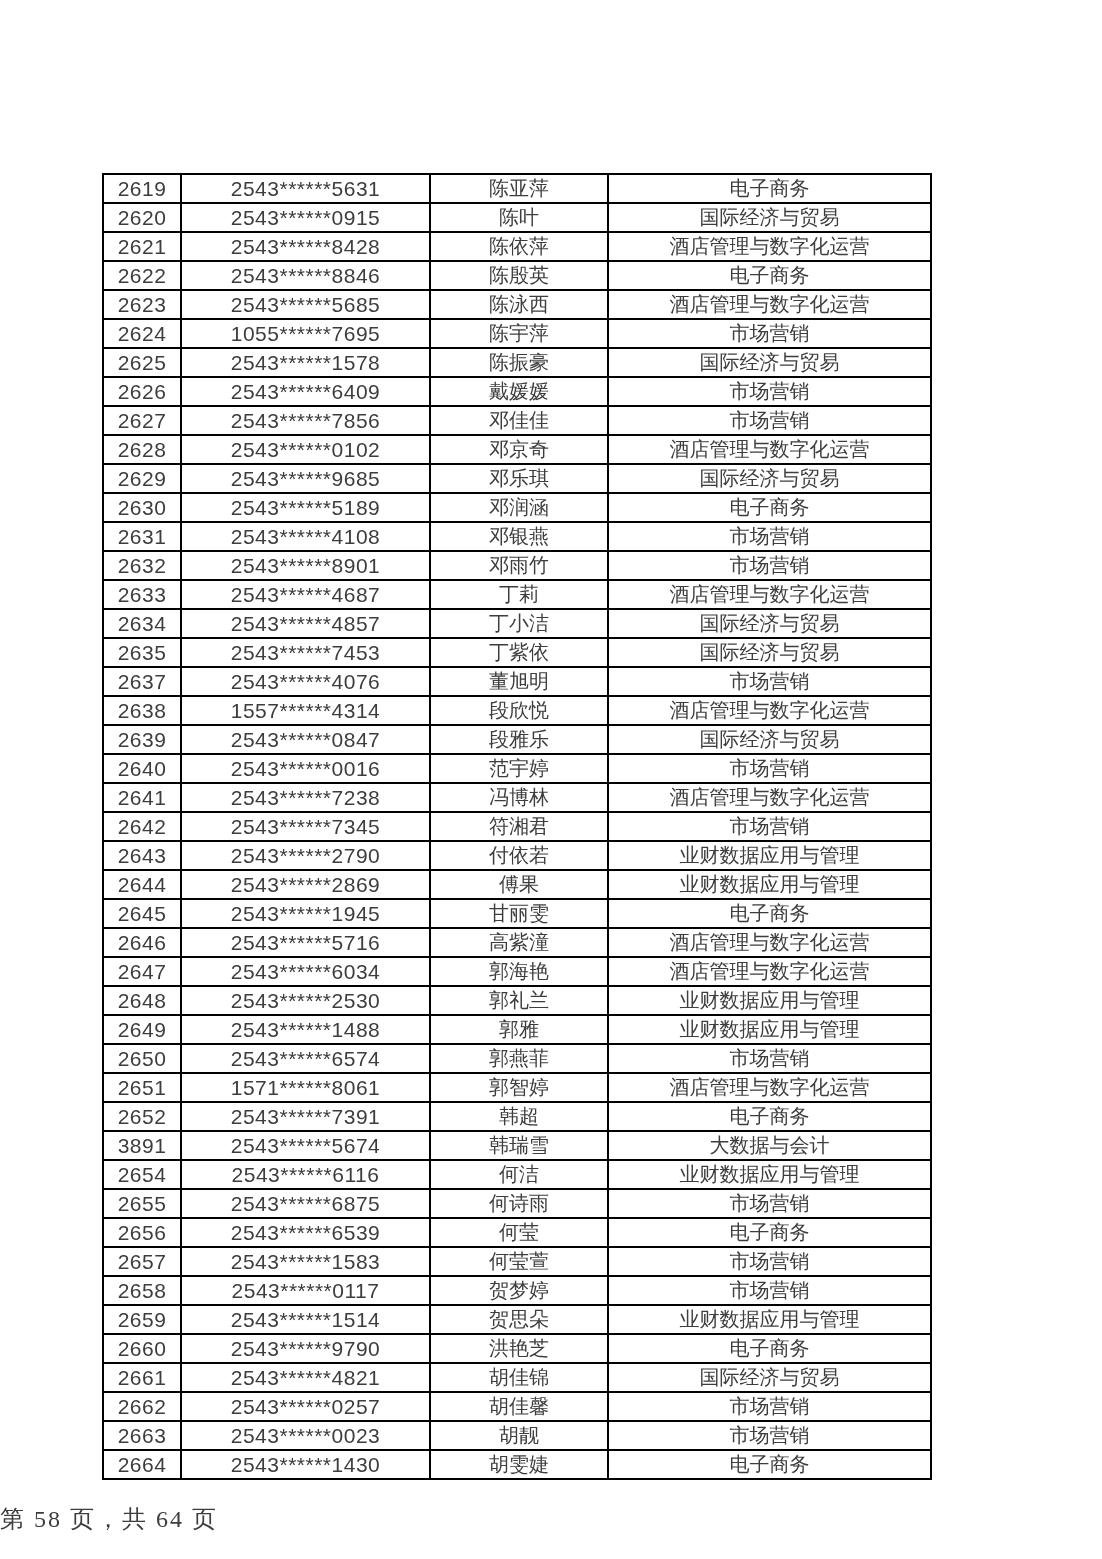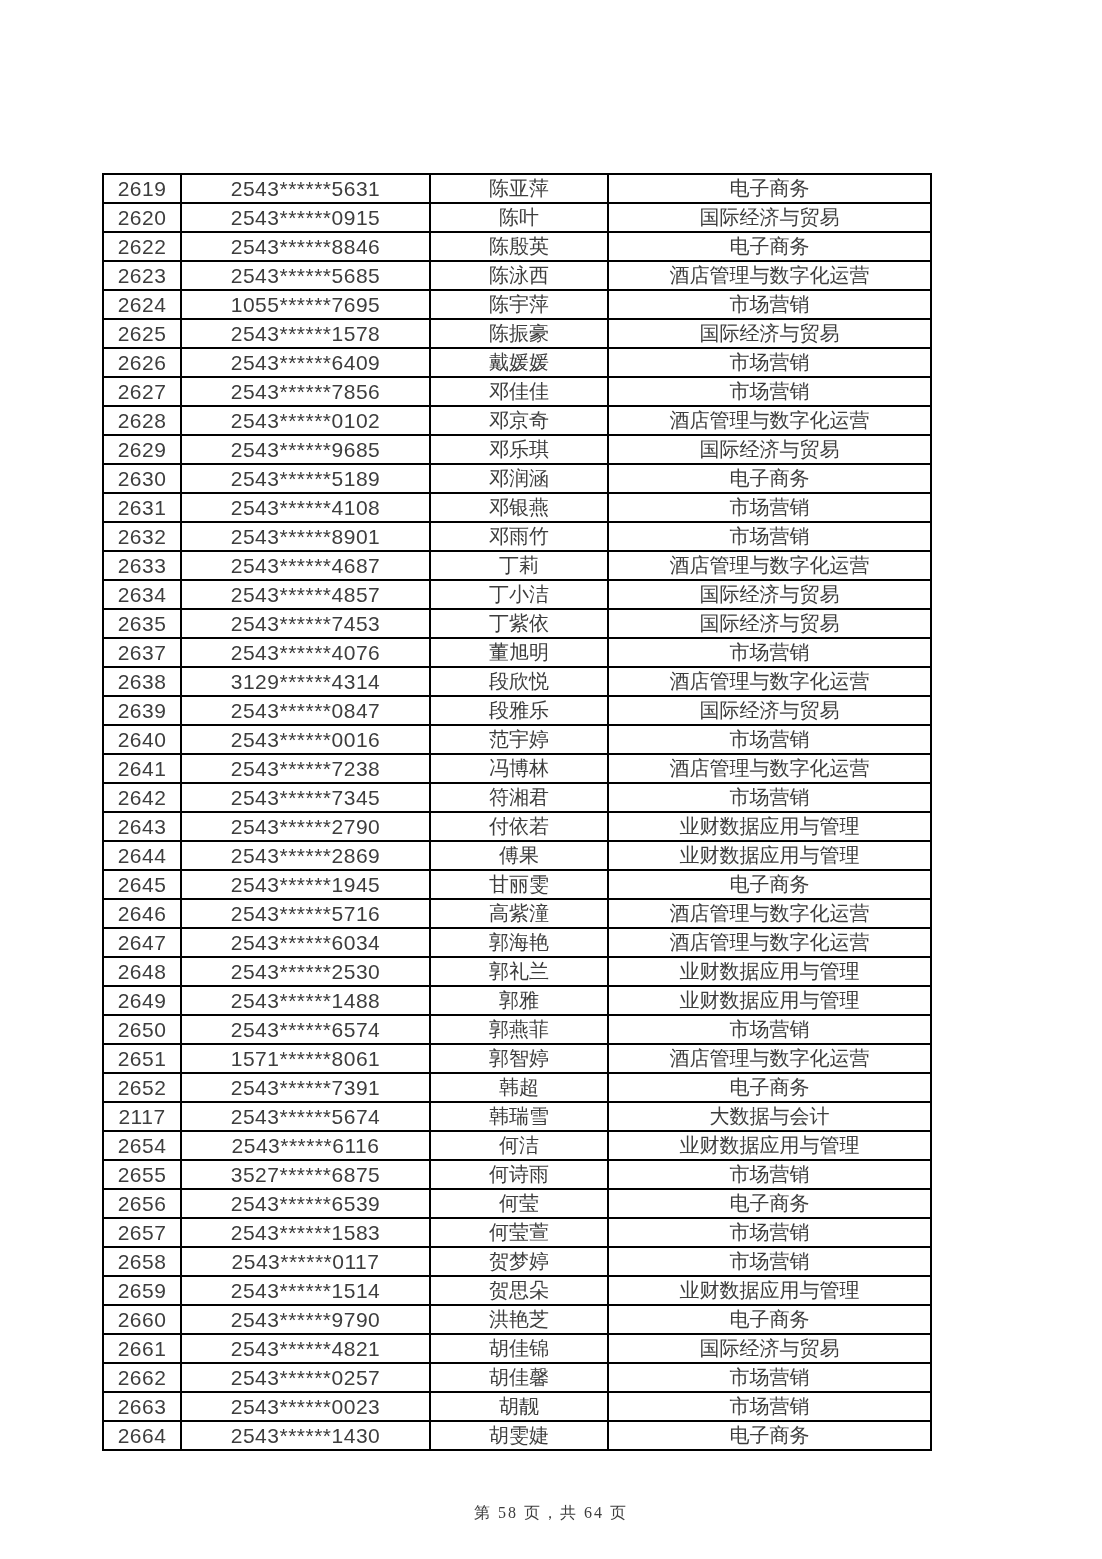--- a/index.html
+++ b/index.html
@@ -45,23 +45,22 @@
   td.col-name, td.col-major {
     font-family: "Liberation Serif", "DejaVu Serif", serif;
     font-size: 20px;
     color: #383838;
   }
   .footer {
     position: absolute;
     left: 0;
     top: 1463px;
     width: 100%;
-    text-align: center;
     font-family: "Liberation Serif", "DejaVu Serif", serif;
-    font-size: 16px;
+    font-size: 24px;
     color: #3d3d3d;
     letter-spacing: 2px;
   }
 </style>
 </head>
 <body>
 
 <div class="page">
   <table class="roster">
     <colgroup>
@@ -77,20 +76,26 @@
     <td class="col-name">陈亚萍</td>
     <td class="col-major">电子商务</td>
   </tr>
         <tr>
     <td class="col-no">2620</td>
     <td class="col-id">2543******0915</td>
     <td class="col-name">陈叶</td>
     <td class="col-major">国际经济与贸易</td>
   </tr>
         <tr>
+    <td class="col-no">2621</td>
+    <td class="col-id">2543******8428</td>
+    <td class="col-name">陈依萍</td>
+    <td class="col-major">酒店管理与数字化运营</td>
+  </tr>
+        <tr>
     <td class="col-no">2622</td>
     <td class="col-id">2543******8846</td>
     <td class="col-name">陈殷英</td>
     <td class="col-major">电子商务</td>
   </tr>
         <tr>
     <td class="col-no">2623</td>
     <td class="col-id">2543******5685</td>
     <td class="col-name">陈泳西</td>
     <td class="col-major">酒店管理与数字化运营</td>
@@ -168,21 +173,21 @@
     <td class="col-major">国际经济与贸易</td>
   </tr>
         <tr>
     <td class="col-no">2637</td>
     <td class="col-id">2543******4076</td>
     <td class="col-name">董旭明</td>
     <td class="col-major">市场营销</td>
   </tr>
         <tr>
     <td class="col-no">2638</td>
-    <td class="col-id">3129******4314</td>
+    <td class="col-id">1557******4314</td>
     <td class="col-name">段欣悦</td>
     <td class="col-major">酒店管理与数字化运营</td>
   </tr>
         <tr>
     <td class="col-no">2639</td>
     <td class="col-id">2543******0847</td>
     <td class="col-name">段雅乐</td>
     <td class="col-major">国际经济与贸易</td>
   </tr>
         <tr>
@@ -257,34 +262,34 @@
     <td class="col-name">郭智婷</td>
     <td class="col-major">酒店管理与数字化运营</td>
   </tr>
         <tr>
     <td class="col-no">2652</td>
     <td class="col-id">2543******7391</td>
     <td class="col-name">韩超</td>
     <td class="col-major">电子商务</td>
   </tr>
         <tr>
-    <td class="col-no">2117</td>
+    <td class="col-no">3891</td>
     <td class="col-id">2543******5674</td>
     <td class="col-name">韩瑞雪</td>
     <td class="col-major">大数据与会计</td>
   </tr>
         <tr>
     <td class="col-no">2654</td>
     <td class="col-id">2543******6116</td>
     <td class="col-name">何洁</td>
     <td class="col-major">业财数据应用与管理</td>
   </tr>
         <tr>
     <td class="col-no">2655</td>
-    <td class="col-id">3527******6875</td>
+    <td class="col-id">2543******6875</td>
     <td class="col-name">何诗雨</td>
     <td class="col-major">市场营销</td>
   </tr>
         <tr>
     <td class="col-no">2656</td>
     <td class="col-id">2543******6539</td>
     <td class="col-name">何莹</td>
     <td class="col-major">电子商务</td>
   </tr>
         <tr>

